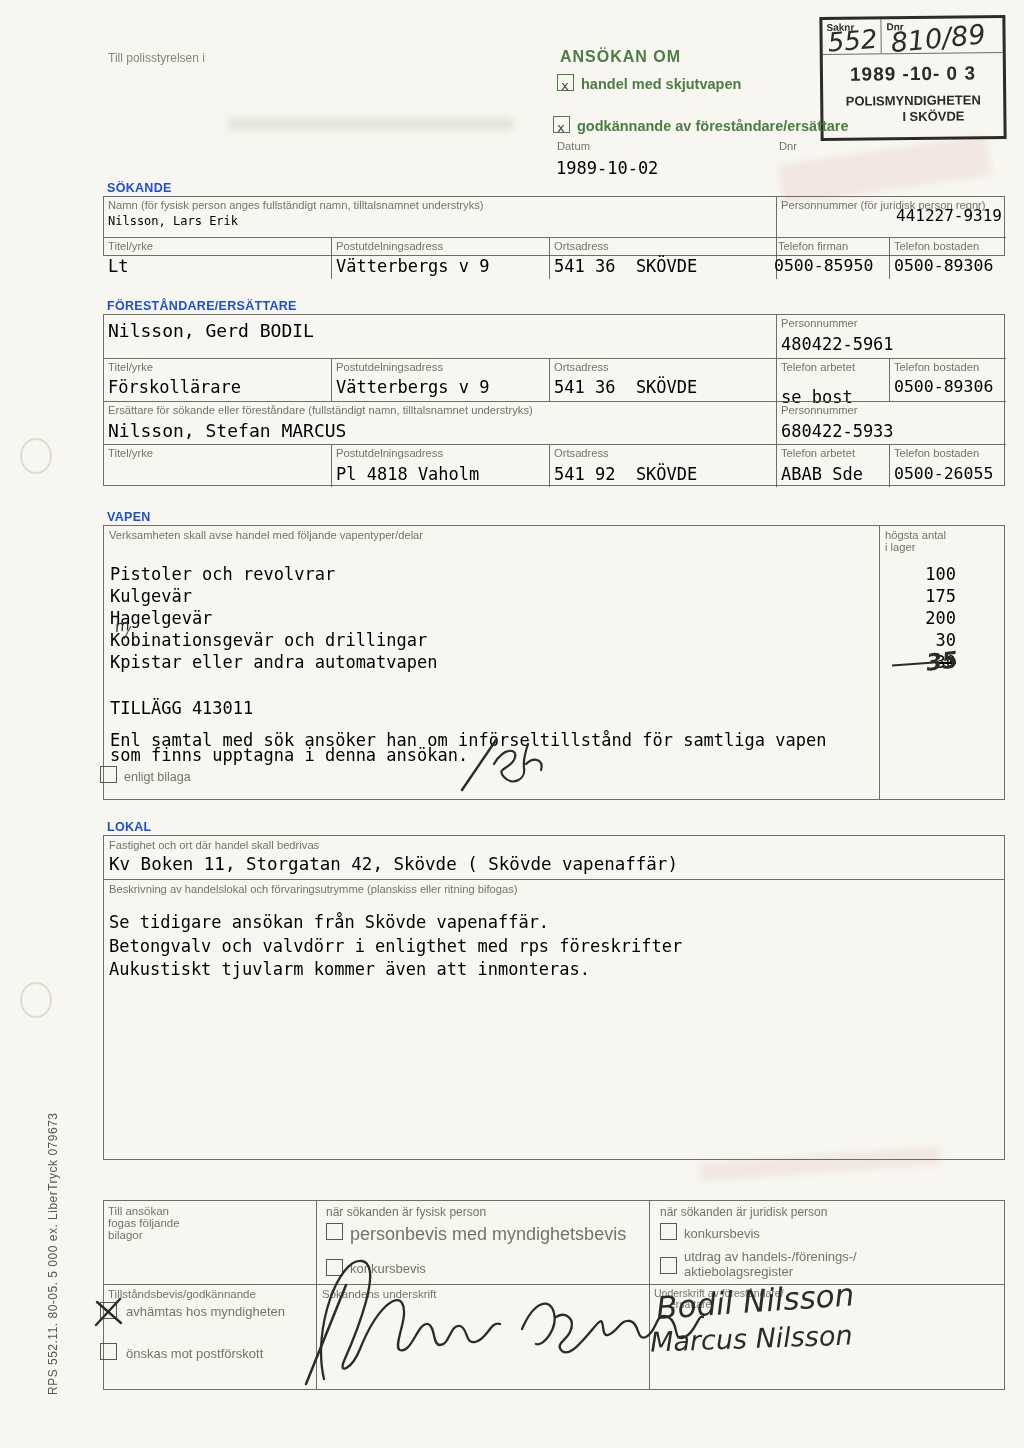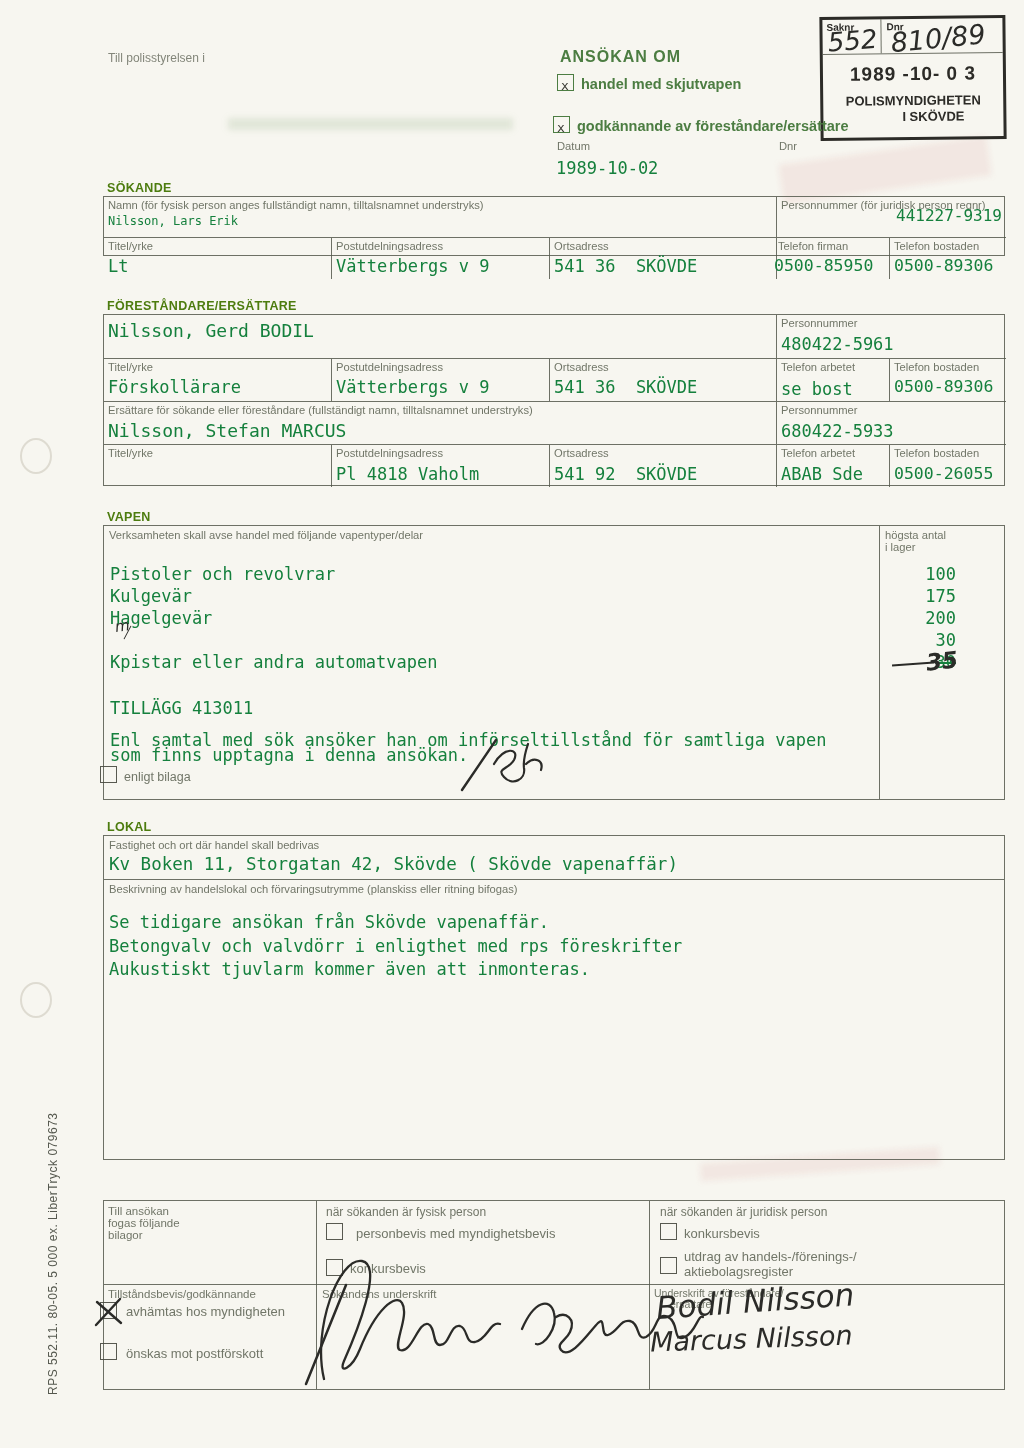--- a/index.html
+++ b/index.html
@@ -1,23 +1,23 @@
 <!DOCTYPE html>
 <html><head>
 <meta charset="utf-8">
 <style>
   html,body{margin:0;padding:0;background:#e9e7e0;}
   #page{position:relative;width:1024px;height:1448px;background:#f7f6f0;
         font-family:"Liberation Sans",sans-serif;overflow:hidden;}
   .abs{position:absolute;}
   .label{color:#717668;font-size:11.2px;line-height:12.5px;}
   .label-sm{color:#717668;font-size:10.5px;line-height:11.5px;}
-  .section-label{color:#4d7c0f;font-weight:bold;font-size:12.5px;letter-spacing:.3px;}
+  .section-label{color:#1d4ed8;font-weight:bold;font-size:12.5px;letter-spacing:.3px;}
   .green-bold{color:#4c7d42;font-weight:bold;}
-  .mono{font-family:"DejaVu Sans Mono","Liberation Mono",monospace;color:#15803d;white-space:pre;}
+  .mono{font-family:"DejaVu Sans Mono","Liberation Mono",monospace;color:#000000;white-space:pre;}
   .hand{font-family:"DejaVu Sans",sans-serif;font-style:italic;color:#2b2b28;white-space:pre;}
   .box{position:absolute;border:1px solid rgba(85,88,76,.85);box-sizing:border-box;}
   .cell{position:absolute;box-sizing:border-box;padding:2px 4px;}
   .bl{border-left:1px solid rgba(85,88,76,.85);}
   .bt{border-top:1px solid rgba(85,88,76,.85);}
   .hline{position:absolute;border-top:1px solid rgba(85,88,76,.85);height:0;}
   .vline{position:absolute;border-left:1px solid rgba(85,88,76,.85);width:0;}
   .cb{position:absolute;width:17px;height:17px;border:1.4px solid rgba(70,72,62,.9);
       box-sizing:border-box;background:transparent;}
   .cb-green{border-color:#4c7d42;}
@@ -121,21 +121,21 @@
     <div class="cell bt bl" style="left:227px;top:43px;width:218px;height:43px;">
       <div class="label">Postutdelningsadress</div>
       <div class="mono" style="font-size:17px;margin-top:3px;">Vätterbergs v 9</div>
     </div>
     <div class="cell bt bl" style="left:445px;top:43px;width:227px;height:43px;">
       <div class="label">Ortsadress</div>
       <div class="mono" style="font-size:17px;margin-top:3px;">541 36  SKÖVDE</div>
     </div>
     <div class="cell bt bl" style="left:672px;top:43px;width:113px;height:43px;">
       <div class="label">Telefon arbetet</div>
-      <div class="mono" style="font-size:17px;margin-top:5px;">se bost</div>
+      <div class="mono" style="font-size:17px;margin-top:13px;">se bost</div>
     </div>
     <div class="cell bt bl" style="left:785px;top:43px;width:117px;height:43px;">
       <div class="label">Telefon bostaden</div>
       <div class="mono" style="font-size:16.5px;margin-top:3px;">0500-89306</div>
     </div>
     <div class="cell bt" style="left:0;top:86px;width:672px;height:43px;">
       <div class="label">Ersättare för sökande eller föreståndare (fullständigt namn, tilltalsnamnet understryks)</div>
       <div class="mono" style="font-size:18px;margin-top:3px;">Nilsson, Stefan MARCUS</div>
     </div>
     <div class="cell bt bl" style="left:672px;top:86px;width:230px;height:43px;">
@@ -170,20 +170,21 @@
     <div class="abs label" style="left:5px;top:3px;">Verksamheten skall avse handel med följande vapentyper/delar</div>
     <div class="abs label" style="left:781px;top:3px;">högsta antal</div>
     <div class="abs label" style="left:781px;top:15px;">i lager</div>
 
     <div class="abs mono" style="left:6px;top:38px;font-size:17px;">Pistoler och revolvrar</div>
     <div class="abs mono" style="left:790px;top:38px;width:62px;text-align:right;font-size:17px;">100</div>
     <div class="abs mono" style="left:6px;top:60px;font-size:17px;">Kulgevär</div>
     <div class="abs mono" style="left:790px;top:60px;width:62px;text-align:right;font-size:17px;">175</div>
     <div class="abs mono" style="left:6px;top:82px;font-size:17px;">Hagelgevär</div>
     <div class="abs mono" style="left:790px;top:82px;width:62px;text-align:right;font-size:17px;">200</div>
+    <div class="abs mono" style="left:6px;top:104px;font-size:17px;">Kobinationsgevär och drillingar</div>
     <div class="abs mono" style="left:790px;top:104px;width:62px;text-align:right;font-size:17px;">30</div>
     <div class="abs mono" style="left:6px;top:126px;font-size:17px;">Kpistar eller andra automatvapen</div>
     <div class="abs mono strike" style="left:790px;top:126px;width:62px;text-align:right;font-size:17px;">30</div>
 
     <span class="abs hand" style="left:11px;top:91px;font-size:15px;transform:rotate(-8deg);">m</span>
     <div class="abs" style="left:16px;top:106px;width:15px;border-top:1.6px solid #2b2b28;transform:rotate(-62deg);"></div>
 
     <span class="abs hand" style="left:822px;top:122px;font-size:23px;font-weight:bold;transform:rotate(-6deg);">35</span>
     <div class="abs" style="left:788px;top:137px;width:42px;border-top:2px solid #2b2b28;transform:rotate(-4deg);"></div>
 
@@ -215,21 +216,21 @@
     <div class="vline" style="left:212px;top:0;height:188px;"></div>
     <div class="vline" style="left:545px;top:0;height:188px;"></div>
     <div class="hline" style="left:0;top:83px;width:900px;"></div>
 
     <div class="abs label" style="left:4px;top:4px;font-size:11.5px;">Till ansökan</div>
     <div class="abs label" style="left:4px;top:16px;font-size:11.5px;">fogas följande</div>
     <div class="abs label" style="left:4px;top:28px;font-size:11.5px;">bilagor</div>
 
     <div class="abs label" style="left:222px;top:5px;font-size:12px;">när sökanden är fysisk person</div>
     <div class="cb" style="left:222px;top:22px;"></div>
-    <div class="abs label" style="left:252px;top:27px;font-size:13px;">personbevis med myndighetsbevis</div>
+    <div class="abs label" style="left:246px;top:27px;font-size:18px;">personbevis med myndighetsbevis</div>
     <div class="cb" style="left:222px;top:58px;"></div>
     <div class="abs label" style="left:246px;top:62px;font-size:13px;">konkursbevis</div>
 
     <div class="abs label" style="left:556px;top:5px;font-size:12px;">när sökanden är juridisk person</div>
     <div class="cb" style="left:556px;top:22px;"></div>
     <div class="abs label" style="left:580px;top:27px;font-size:13px;">konkursbevis</div>
     <div class="cb" style="left:556px;top:56px;"></div>
     <div class="abs label" style="left:580px;top:50px;font-size:13px;">utdrag av handels-/förenings-/</div>
     <div class="abs label" style="left:580px;top:65px;font-size:13px;">aktiebolagsregister</div>
 

